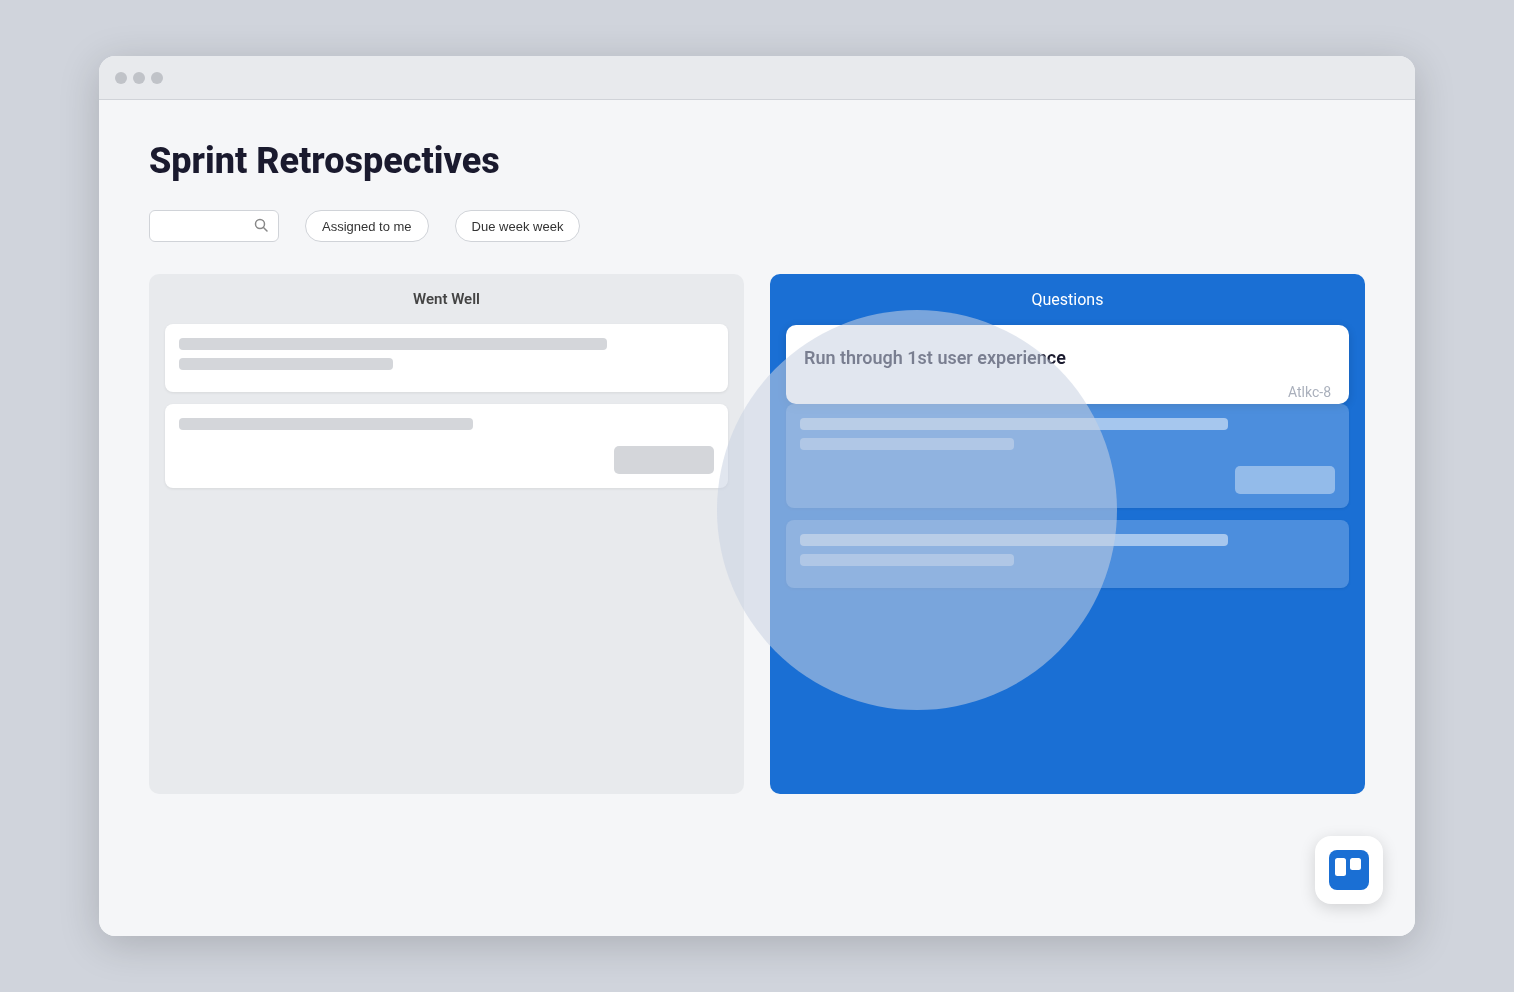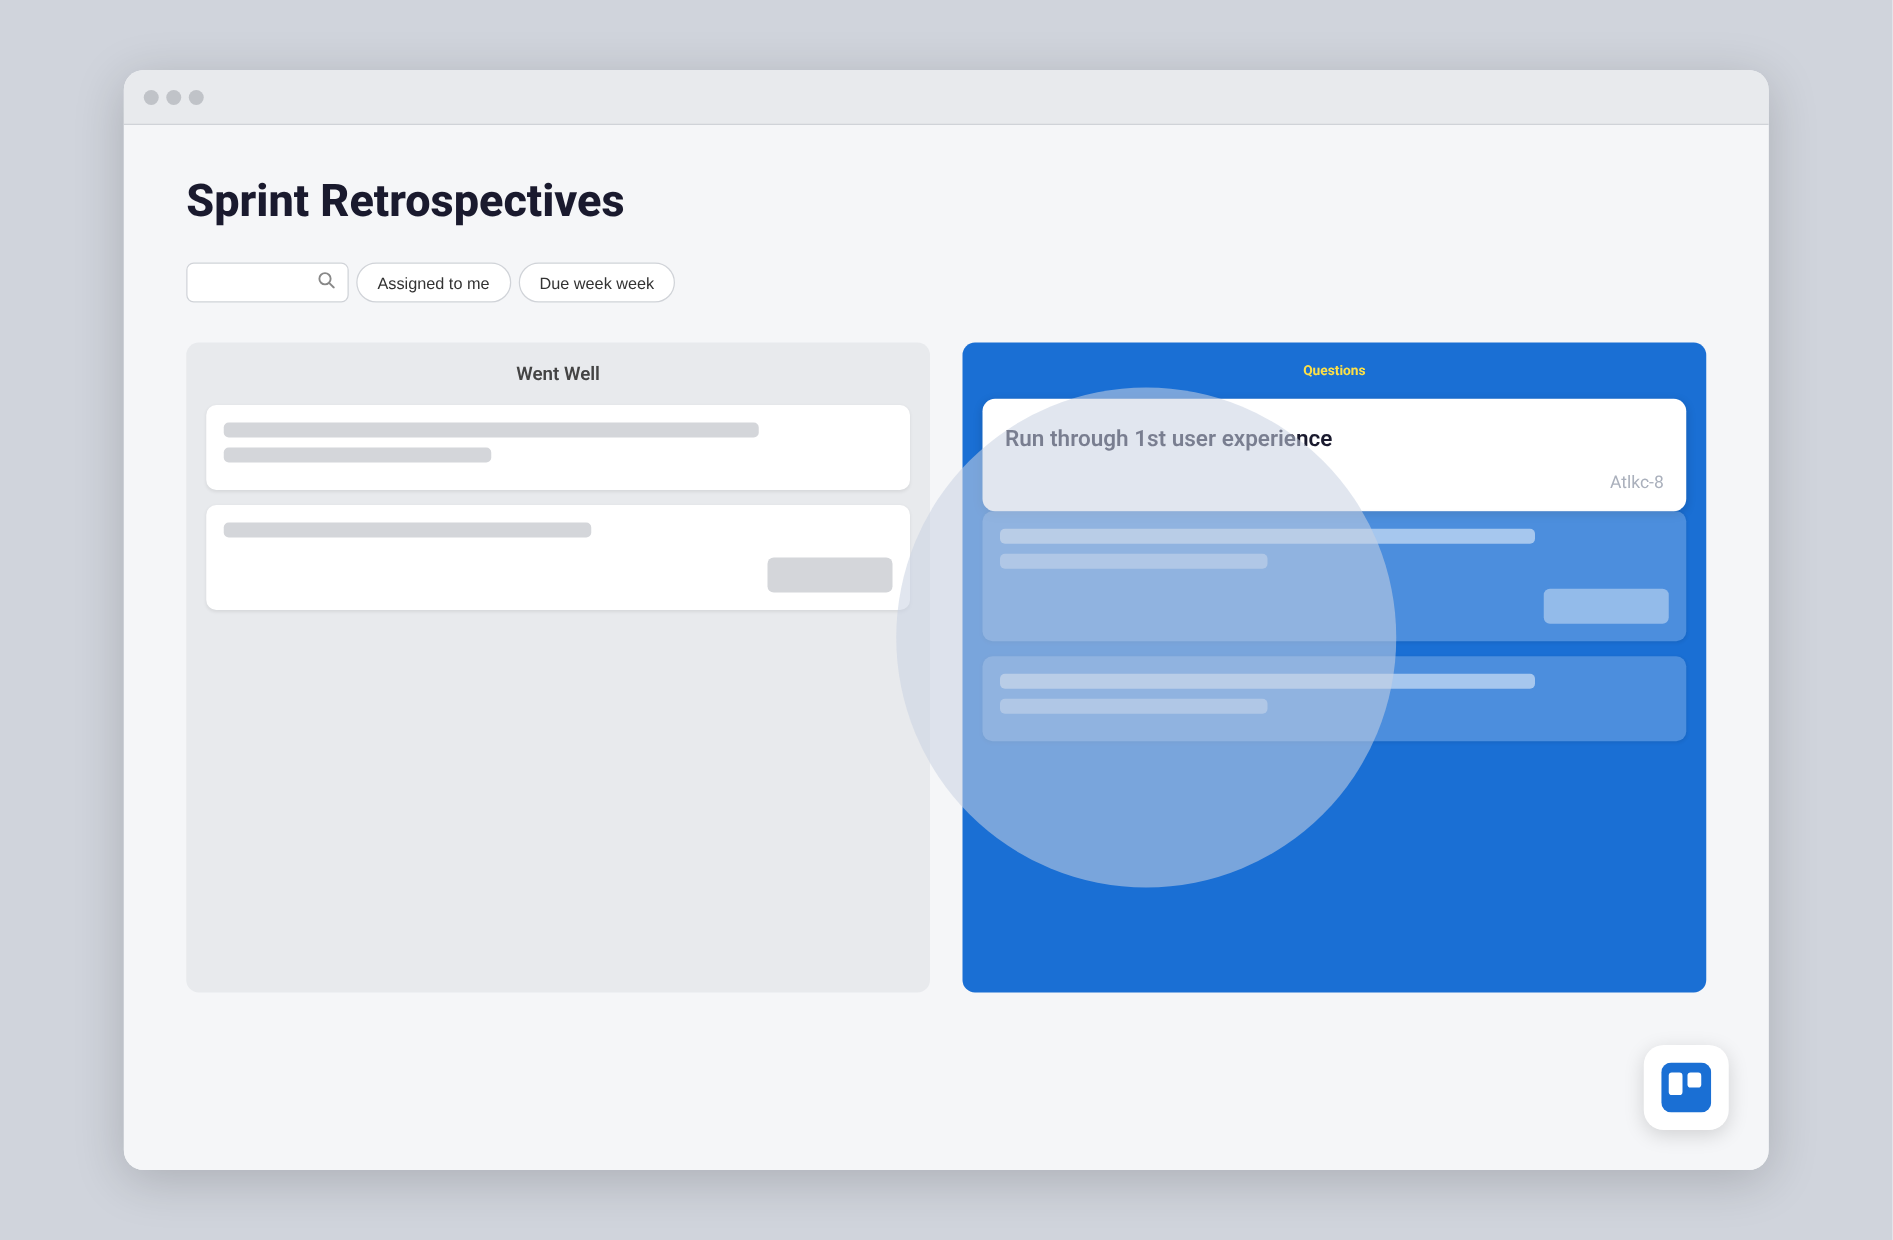--- a/index.html
+++ b/index.html
@@ -53,21 +53,21 @@
     .page-title {
       font-size: 36px;
       font-weight: 800;
       color: #1a1a2e;
       margin-bottom: 28px;
     }
 
     .filter-bar {
       display: flex;
       align-items: center;
-      gap: 6px;
+      gap: 26px;
       margin-bottom: 32px;
     }
 
     .search-box {
       width: 130px;
       height: 32px;
       background: #fff;
       border: 1px solid #d0d3d8;
       border-radius: 6px;
       display: flex;
@@ -150,29 +150,29 @@
     .column-questions {
       background: #1a6fd4;
       border-radius: 10px;
       padding: 16px;
       min-height: 520px;
       flex: 1;
       position: relative;
     }
 
     .column-questions .column-header {
-      color: #fde047;
-      font-weight: 700;
-      font-size: 11px;
+      color: #ffffff;
+      font-weight: 400;
+      font-size: 16px;
     }
 
     .questions-card-featured {
       background: #fff;
       border-radius: 10px;
-      padding: 20px 18px 15px 18px;
+      padding: 20px 18px 4px 18px;
       box-shadow: 0 2px 8px rgba(0,0,0,0.15);
     }
 
     .questions-card-featured .card-title {
       font-size: 18px;
       font-weight: 600;
       color: #1a1a2e;
       line-height: 1.4;
       margin-bottom: 14px;
     }

